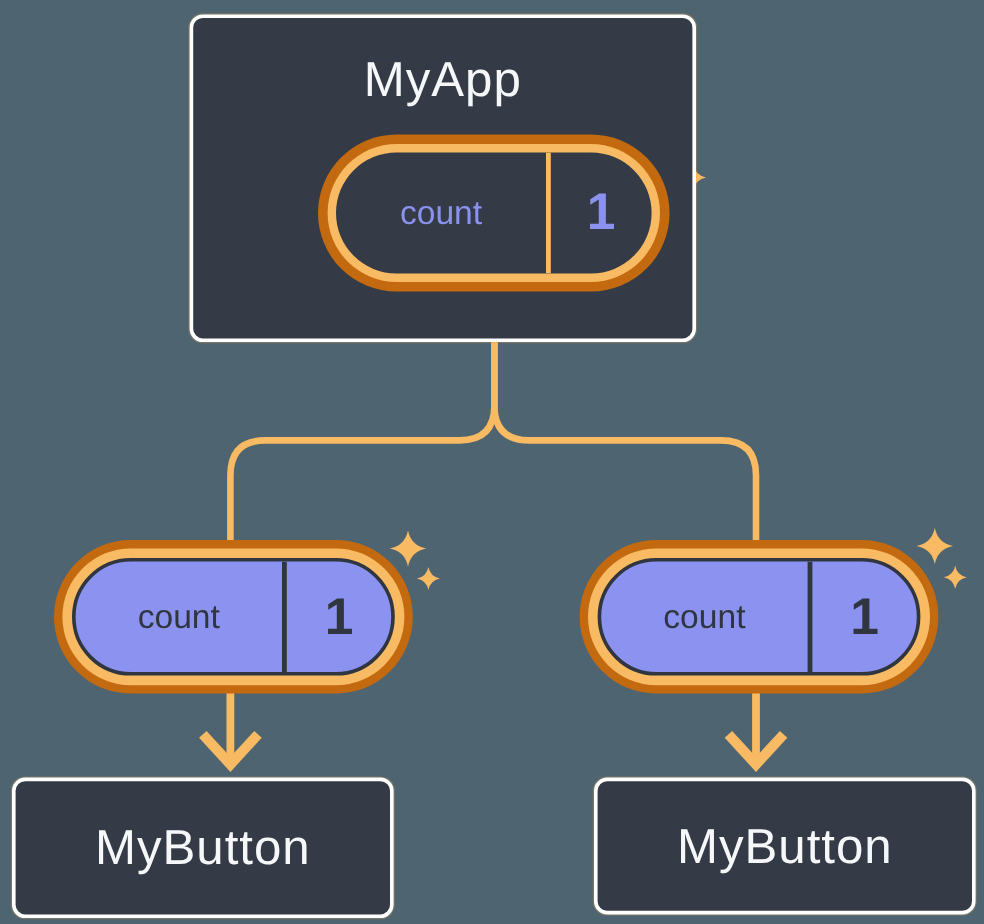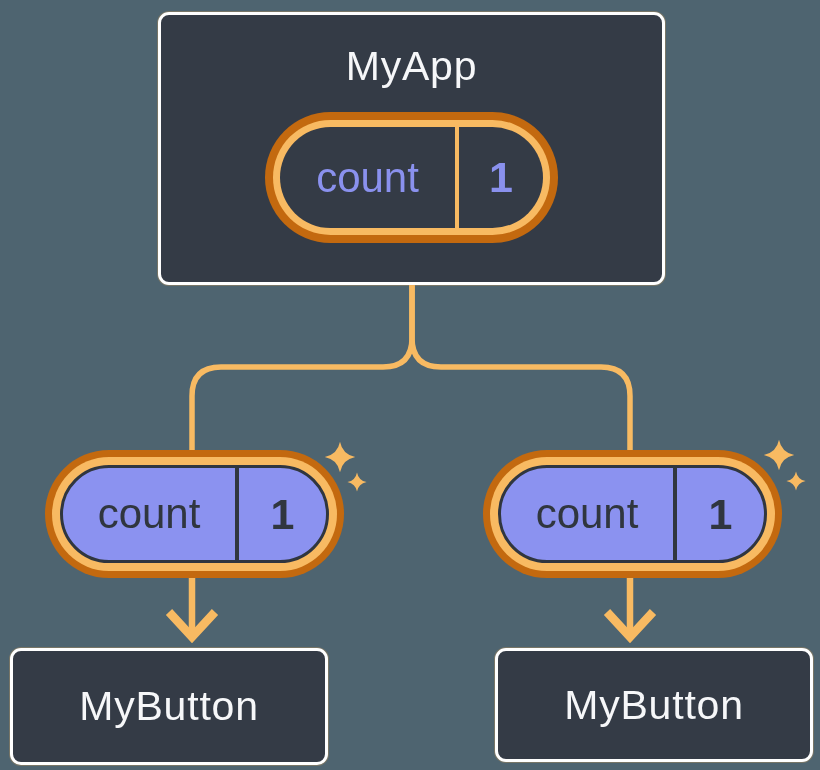--- a/index.html
+++ b/index.html
@@ -19,21 +19,21 @@
   .line{stroke:var(--accent-light,#F8BA62);fill:none;}
   .sparkle{fill:var(--accent-light,#F8BA62);}
 
   .card{
     position:absolute;box-sizing:border-box;
     background:var(--card-fill,#343B46);
     border:3px solid var(--card-border,#fff);
     border-radius:11px;
     box-shadow:0 0 0 1px rgba(231,166,84,.28);
   }
-  #myapp-box{left:158px;top:12px;width:507px;height:273px;}
+  #myapp-box{left:158px;top:12px;width:422px;height:273px;}
   #mybutton-left{left:10px;top:648px;width:318px;height:117px;display:flex;align-items:center;justify-content:center;}
   #mybutton-right{left:495px;top:648px;width:318px;height:114px;display:flex;align-items:center;justify-content:center;}
   .card-title{
     color:var(--text-light,#F6F7F9);font-size:41px;font-weight:500;letter-spacing:.8px;
   }
   #myapp-box .card-title{position:absolute;left:0;right:0;top:28px;text-align:center;}
 
   .pill{position:absolute;box-sizing:border-box;background:var(--accent-dark,#C3690F);}
   .pill-mid{width:100%;height:100%;box-sizing:border-box;background:var(--accent-light,#F8BA62);}
   .pill-core{
@@ -52,21 +52,21 @@
   .prop-pill .pill-mid{border-radius:57px;padding:8px;}
   .prop-pill .pill-core{
     background:var(--pill-fill,#8B92F0);
     border:3px solid var(--ink-dark,#30363F);border-radius:49px;
   }
   .prop-pill .pill-key,.prop-pill .pill-val{color:var(--ink-dark,#30363F);}
   .prop-pill .pill-sep{background:var(--ink-dark,#30363F);}
 
   .pill-key{
     flex:0 0 172px;display:flex;align-items:center;justify-content:center;
-    font-size:42px;font-weight:400;
+    font-size:28px;font-weight:400;
   }
   #state-pill .pill-key{flex-basis:175px;}
   .pill-sep{width:4px;}
   .pill-val{
     flex:1;display:flex;align-items:center;justify-content:center;
     font-size:43px;font-weight:700;
   }
 </style>
 </head>
 <body>

